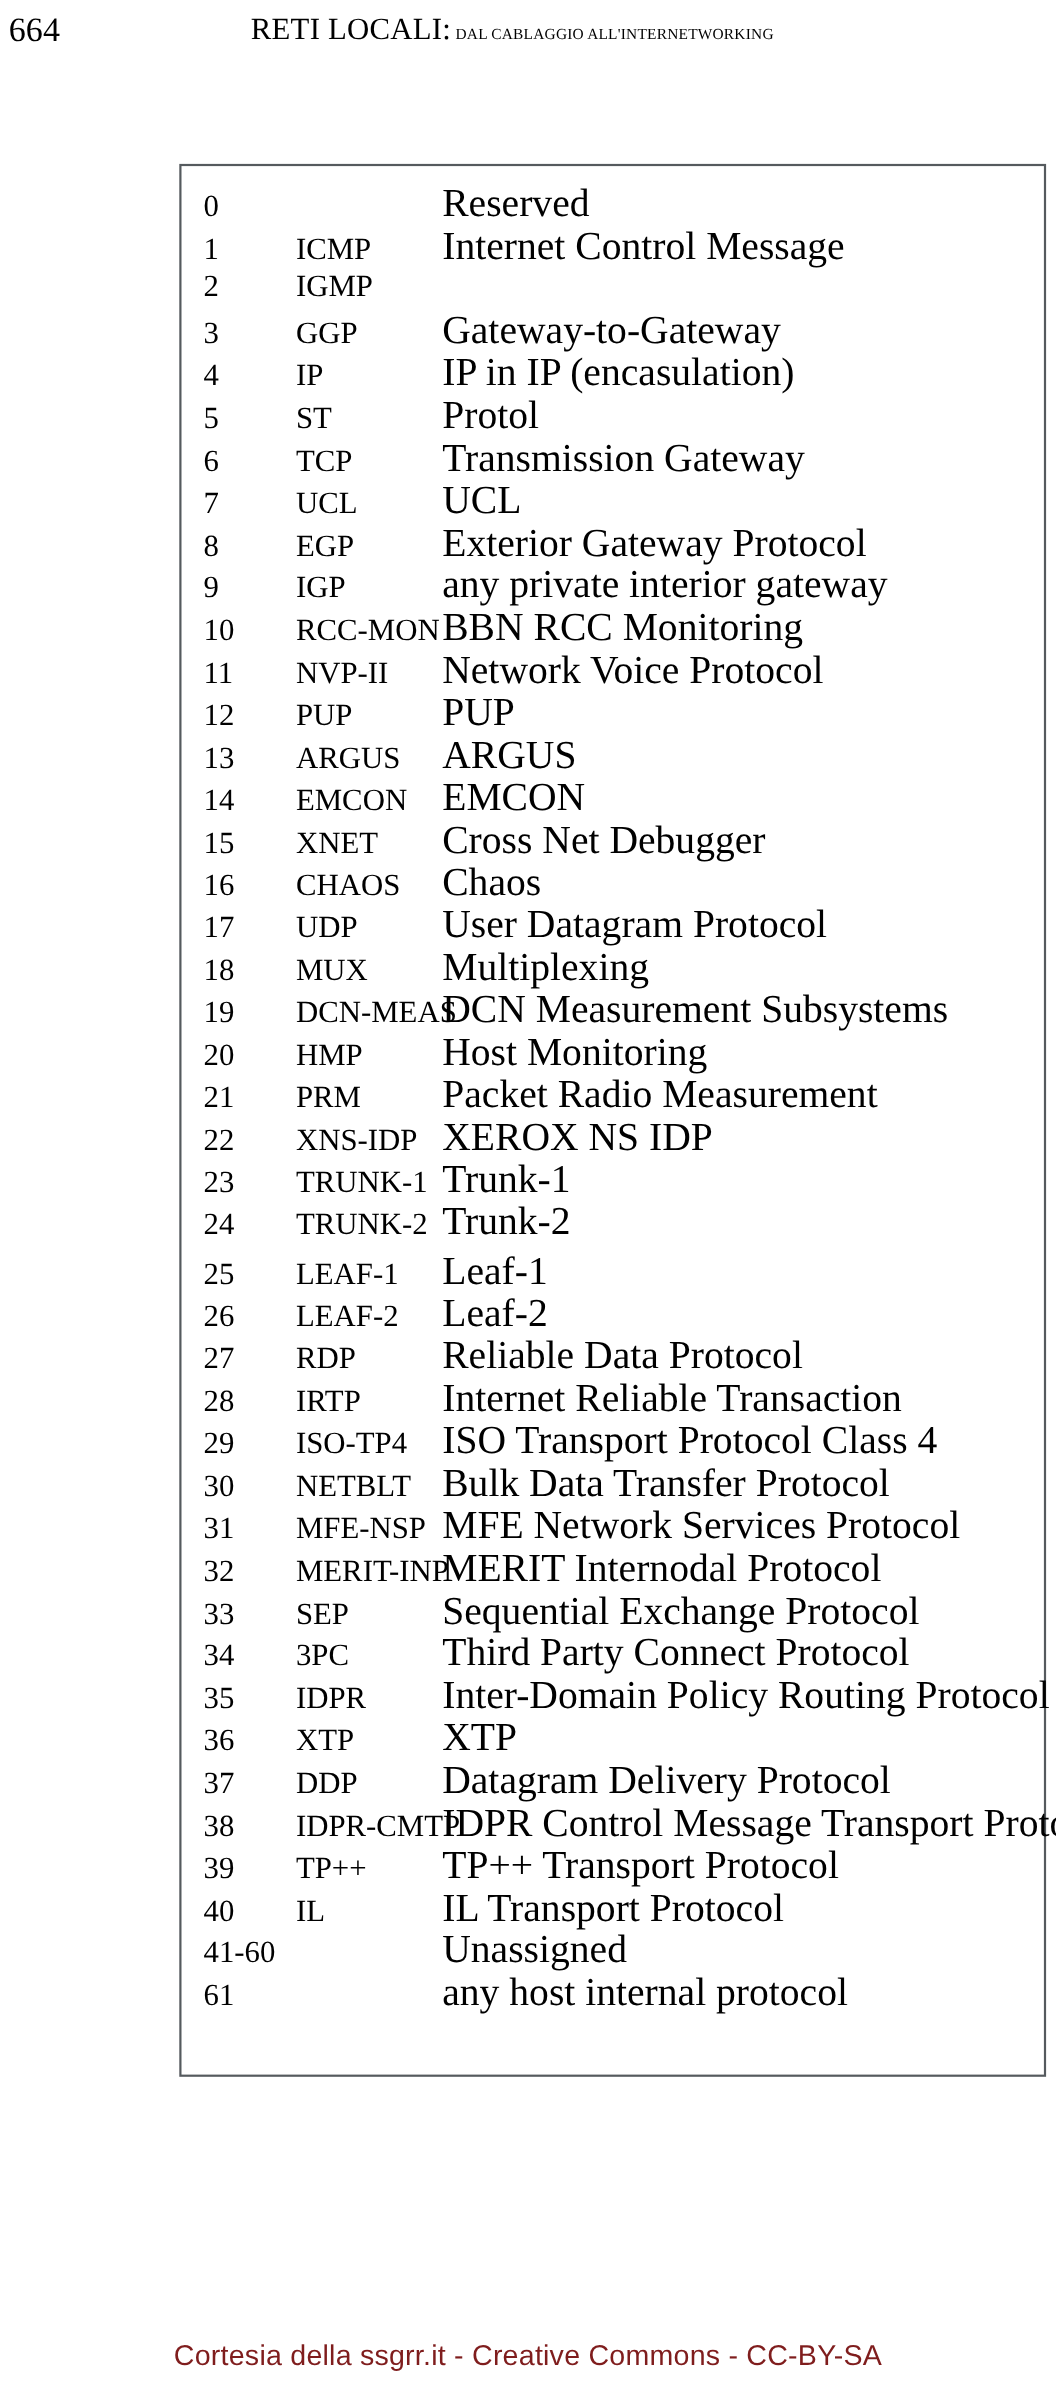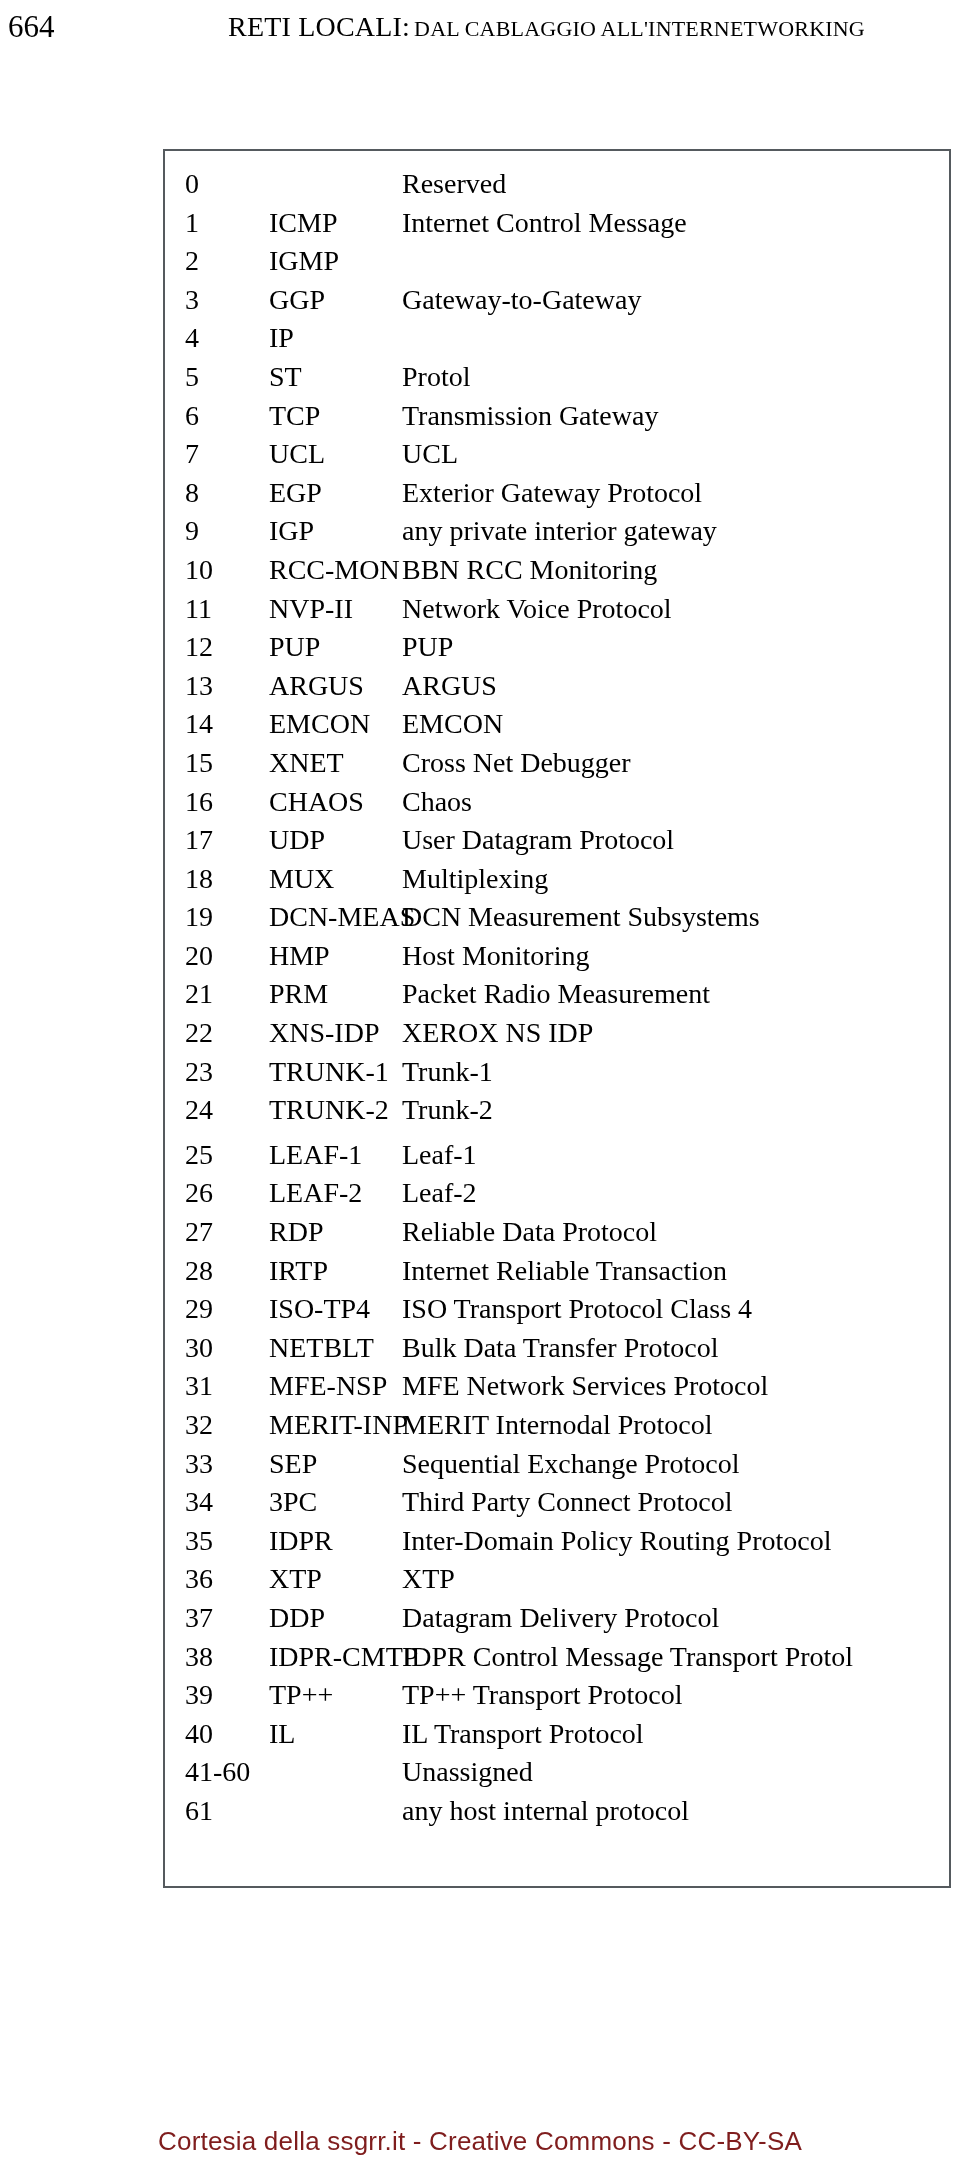--- a/index.html
+++ b/index.html
@@ -41,21 +41,21 @@
     left: 228px;
     top: 0;
     line-height: 38px;
     white-space: nowrap;
   }
   .head-title .hcaps-big {
     font-size: 28px;
     letter-spacing: 0.2px;
   }
   .head-title .hcaps-small {
-    font-size: 22px;
+    font-size: 14px;
     letter-spacing: 0.2px;
   }
 
   
   .table-box {
     position: absolute;
     left: 163px;
     top: 149px;
     width: 788px;
     height: 1739px;
@@ -85,21 +85,21 @@
     line-height: 38.6px;
   }
   .c-abbr {
     width: 133px;
     flex: 0 0 133px;
     font-size: 28px;
     line-height: 38.6px;
   }
   .c-desc {
     flex: 1 1 auto;
-    font-size: 28px;
+    font-size: 36px;
     line-height: 38.6px;
   }
 
   
   .footer-note {
     position: absolute;
     left: 0;
     top: 2126px;
     width: 960px;
     text-align: center;
@@ -138,20 +138,21 @@
         <span class="c-abbr">IGMP</span>
       </div>
       <div class="prow">
         <span class="c-num">3</span>
         <span class="c-abbr">GGP</span>
         <span class="c-desc">Gateway-to-Gateway</span>
       </div>
       <div class="prow">
         <span class="c-num">4</span>
         <span class="c-abbr">IP</span>
+        <span class="c-desc">IP in IP (encasulation)</span>
       </div>
       <div class="prow">
         <span class="c-num">5</span>
         <span class="c-abbr">ST</span>
         <span class="c-desc">Protol</span>
       </div>
       <div class="prow">
         <span class="c-num">6</span>
         <span class="c-abbr">TCP</span>
         <span class="c-desc">Transmission Gateway</span>

